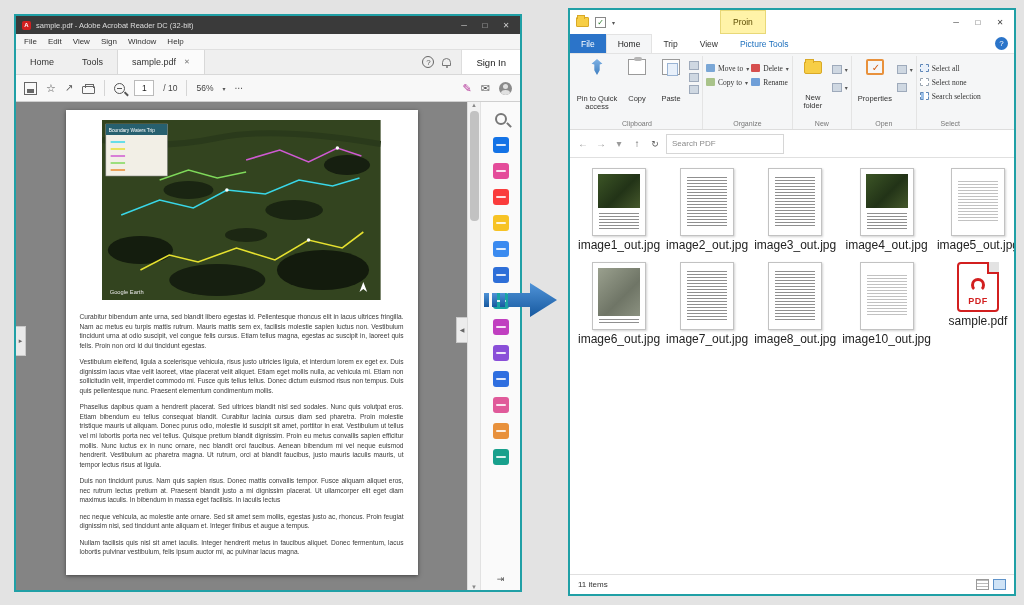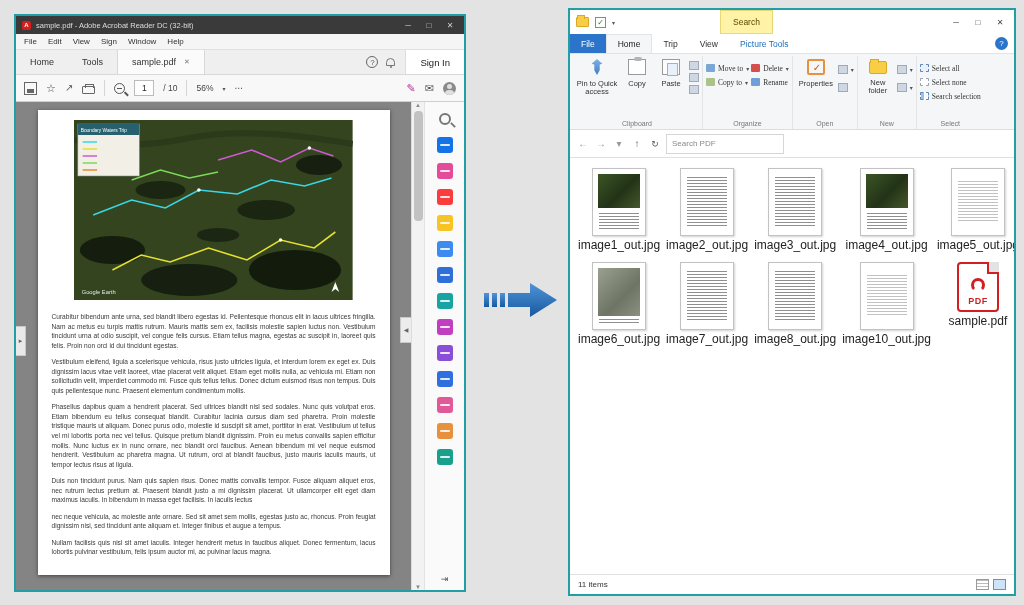--- a/index.html
+++ b/index.html
@@ -1,20 +1,20 @@
 <!DOCTYPE html>
 <html><head>
 <meta charset="utf-8">
 <style>
   * { margin:0; padding:0; box-sizing:border-box; }
   html,body { width:1024px; height:605px; }
   body { position:relative; background:#e3e3e3; font-family:"Liberation Sans", sans-serif; overflow:hidden; color:#222; }
 
   
-  .acrobat { position:absolute; left:14px; top:14px; width:452px; height:578px; border:2px solid #20a0a6; background:#fff; display:flex; flex-direction:column; }
+  .acrobat { position:absolute; left:14px; top:14px; width:508px; height:578px; border:2px solid #20a0a6; background:#fff; display:flex; flex-direction:column; }
   .a-title { height:18px; background:#3a3a3a; color:#ddd; display:flex; align-items:center; font-size:7.5px; padding:0 6px; gap:5px; flex:0 0 auto; }
   .a-title .pdf-glyph { width:9px; height:9px; background:#d21f1f; border-radius:2px; color:#fff; font-size:6px; display:flex; align-items:center; justify-content:center; font-weight:bold; }
   .a-title .t-spacer { flex:1; }
   .winbtn { width:16px; text-align:center; font-size:8px; color:#ccc; cursor:default; }
   .a-menu { height:16px; background:#f5f5f5; border-bottom:1px solid #e0e0e0; display:flex; align-items:center; gap:11px; padding:0 8px; font-size:8px; color:#333; flex:0 0 auto; }
   .a-tabs { height:25px; background:#efefef; display:flex; align-items:stretch; font-size:9px; border-bottom:1px solid #d8d8d8; flex:0 0 auto; }
   .a-tab { padding:0 14px; display:flex; align-items:center; color:#333; }
   .a-tab.doc { background:#fbfbfb; border-left:1px solid #d8d8d8; border-right:1px solid #d8d8d8; gap:8px; }
   .a-tab .x { color:#777; font-size:7px; }
   .a-tabs .sp { flex:1; }
@@ -76,21 +76,21 @@
   .e-tab.active { background:#f5f6f7; border:1px solid #e3e3e3; border-bottom:none; color:#1a1a1a; }
   .e-tab.ctx { color:#1c6fbd; }
   .e-tabs .sp { flex:1; }
   .e-help { width:13px; height:13px; background:#2b74c9; color:#fff; border-radius:50%; font-size:8px; display:flex; align-items:center; justify-content:center; align-self:center; margin-right:6px; }
 
   .ribbon { height:76px; background:#f5f6f7; border-bottom:1px solid #ddd; display:flex; align-items:stretch; padding:2px 2px 0; flex:0 0 auto; }
   .rgroup { display:flex; flex-direction:column; border-right:1px solid #e4e4e4; padding:1px 3px 0; }
   .rg-body { flex:1; display:flex; align-items:flex-start; gap:2px; }
   .rg-label { font-size:7px; color:#777; text-align:center; padding:1px 0 2px; }
   .rbig { display:flex; flex-direction:column; align-items:center; width:44px; padding-top:2px; text-align:center; }
-  .rbig .rlabel { font-size:7.5px; line-height:1.1; color:#333; margin-top:5px; }
+  .rbig .rlabel { font-size:7.5px; line-height:1.1; color:#333; margin-top:20px; }
   .ric { width:18px; height:16px; position:relative; }
   .ric.pin { background:linear-gradient(180deg,#7fb2e5,#3f7fc1); clip-path:polygon(50% 0,80% 30%,65% 35%,65% 70%,50% 100%,35% 70%,35% 35%,20% 30%); }
   .ric.clip { border:1px solid #9a9a9a; background:#fff; }
   .ric.clip:before { content:""; position:absolute; left:5px; top:-3px; width:8px; height:4px; background:#b5b5b5; border-radius:2px; }
   .ric.clip2 { border:1px solid #9a9a9a; background:#fdfdfd; }
   .ric.clip2:after { content:""; position:absolute; left:4px; top:3px; width:9px; height:11px; background:#e8f0fa; border:1px solid #9ab4d4; }
   .ric.folder { background:#f7ce46; border:1px solid #d9a927; border-radius:2px; margin-top:2px; height:13px; }
   .ric.folder:before { content:""; position:absolute; left:0; top:-3px; width:7px; height:3px; background:#f7ce46; border:1px solid #d9a927; border-bottom:none; }
   .ric.props { border:2px solid #e8913c; border-radius:2px; }
   .ric.props:after { content:"✓"; position:absolute; left:4px; top:1px; color:#d2590f; font-size:10px; }
@@ -289,21 +289,21 @@
   <rect x="18" y="13" width="5" height="14" fill="url(#ag)"></rect>
   <polygon points="26,13 48,13 48,3 75,20 48,37 48,27 26,27" fill="url(#ag)"></polygon>
 </svg>
 
 <div class="explorer">
   <div class="e-title">
     <div class="qa-folder"></div>
     <div class="qa-check">✓</div>
     <span class="qa-chev">▾</span>
     <div class="manage-tag">
-        <span>Search</span>
+        <span>Proin</span>
       </div>
     <span class="t-spacer"></span>
     <span class="winbtn">─</span>
     <span class="winbtn">□</span>
     <span class="winbtn">✕</span>
   </div>
   <div class="e-tabs">
     <div class="e-tab file">
         <span>File</span>
       </div>
@@ -373,55 +373,55 @@
             <span class="ic ren"></span>
             <span>Rename</span>
           </div>
         </div>
       </div>
       <div class="rg-label">Organize</div>
     </div>
 
     <div class="rgroup">
       <div class="rg-body">
+        <div class="rbig" style="width:34px">
+          <div class="ric folder"></div>
+          <div class="rlabel">New folder</div>
+        </div>
+        <div class="newsmall">
+          <div class="rrow">
+              <span class="rs-ic"></span>
+              <span class="chev">▾</span>
+            </div>
+          <div class="rrow">
+              <span class="rs-ic"></span>
+              <span class="chev">▾</span>
+            </div>
+        </div>
+      </div>
+      <div class="rg-label">New</div>
+    </div>
+
+    <div class="rgroup">
+      <div class="rg-body">
         <div class="rbig" style="width:40px">
           <div class="ric props"></div>
           <div class="rlabel">Properties</div>
         </div>
         <div class="newsmall">
           <div class="rrow">
               <span class="rs-ic"></span>
               <span class="chev">▾</span>
             </div>
           <div class="rrow">
               <span class="rs-ic"></span>
             </div>
         </div>
       </div>
       <div class="rg-label">Open</div>
-    </div>
-
-    <div class="rgroup">
-      <div class="rg-body">
-        <div class="rbig" style="width:34px">
-          <div class="ric folder"></div>
-          <div class="rlabel">New folder</div>
-        </div>
-        <div class="newsmall">
-          <div class="rrow">
-              <span class="rs-ic"></span>
-              <span class="chev">▾</span>
-            </div>
-          <div class="rrow">
-              <span class="rs-ic"></span>
-              <span class="chev">▾</span>
-            </div>
-        </div>
-      </div>
-      <div class="rg-label">New</div>
     </div>
 
     <div class="rgroup" style="border-right:none">
       <div class="rg-body">
         <div class="orgcols">
           <div class="rrow">
             <span class="ic selall"></span>
             <span>Select all</span>
           </div>
           <div class="rrow">

